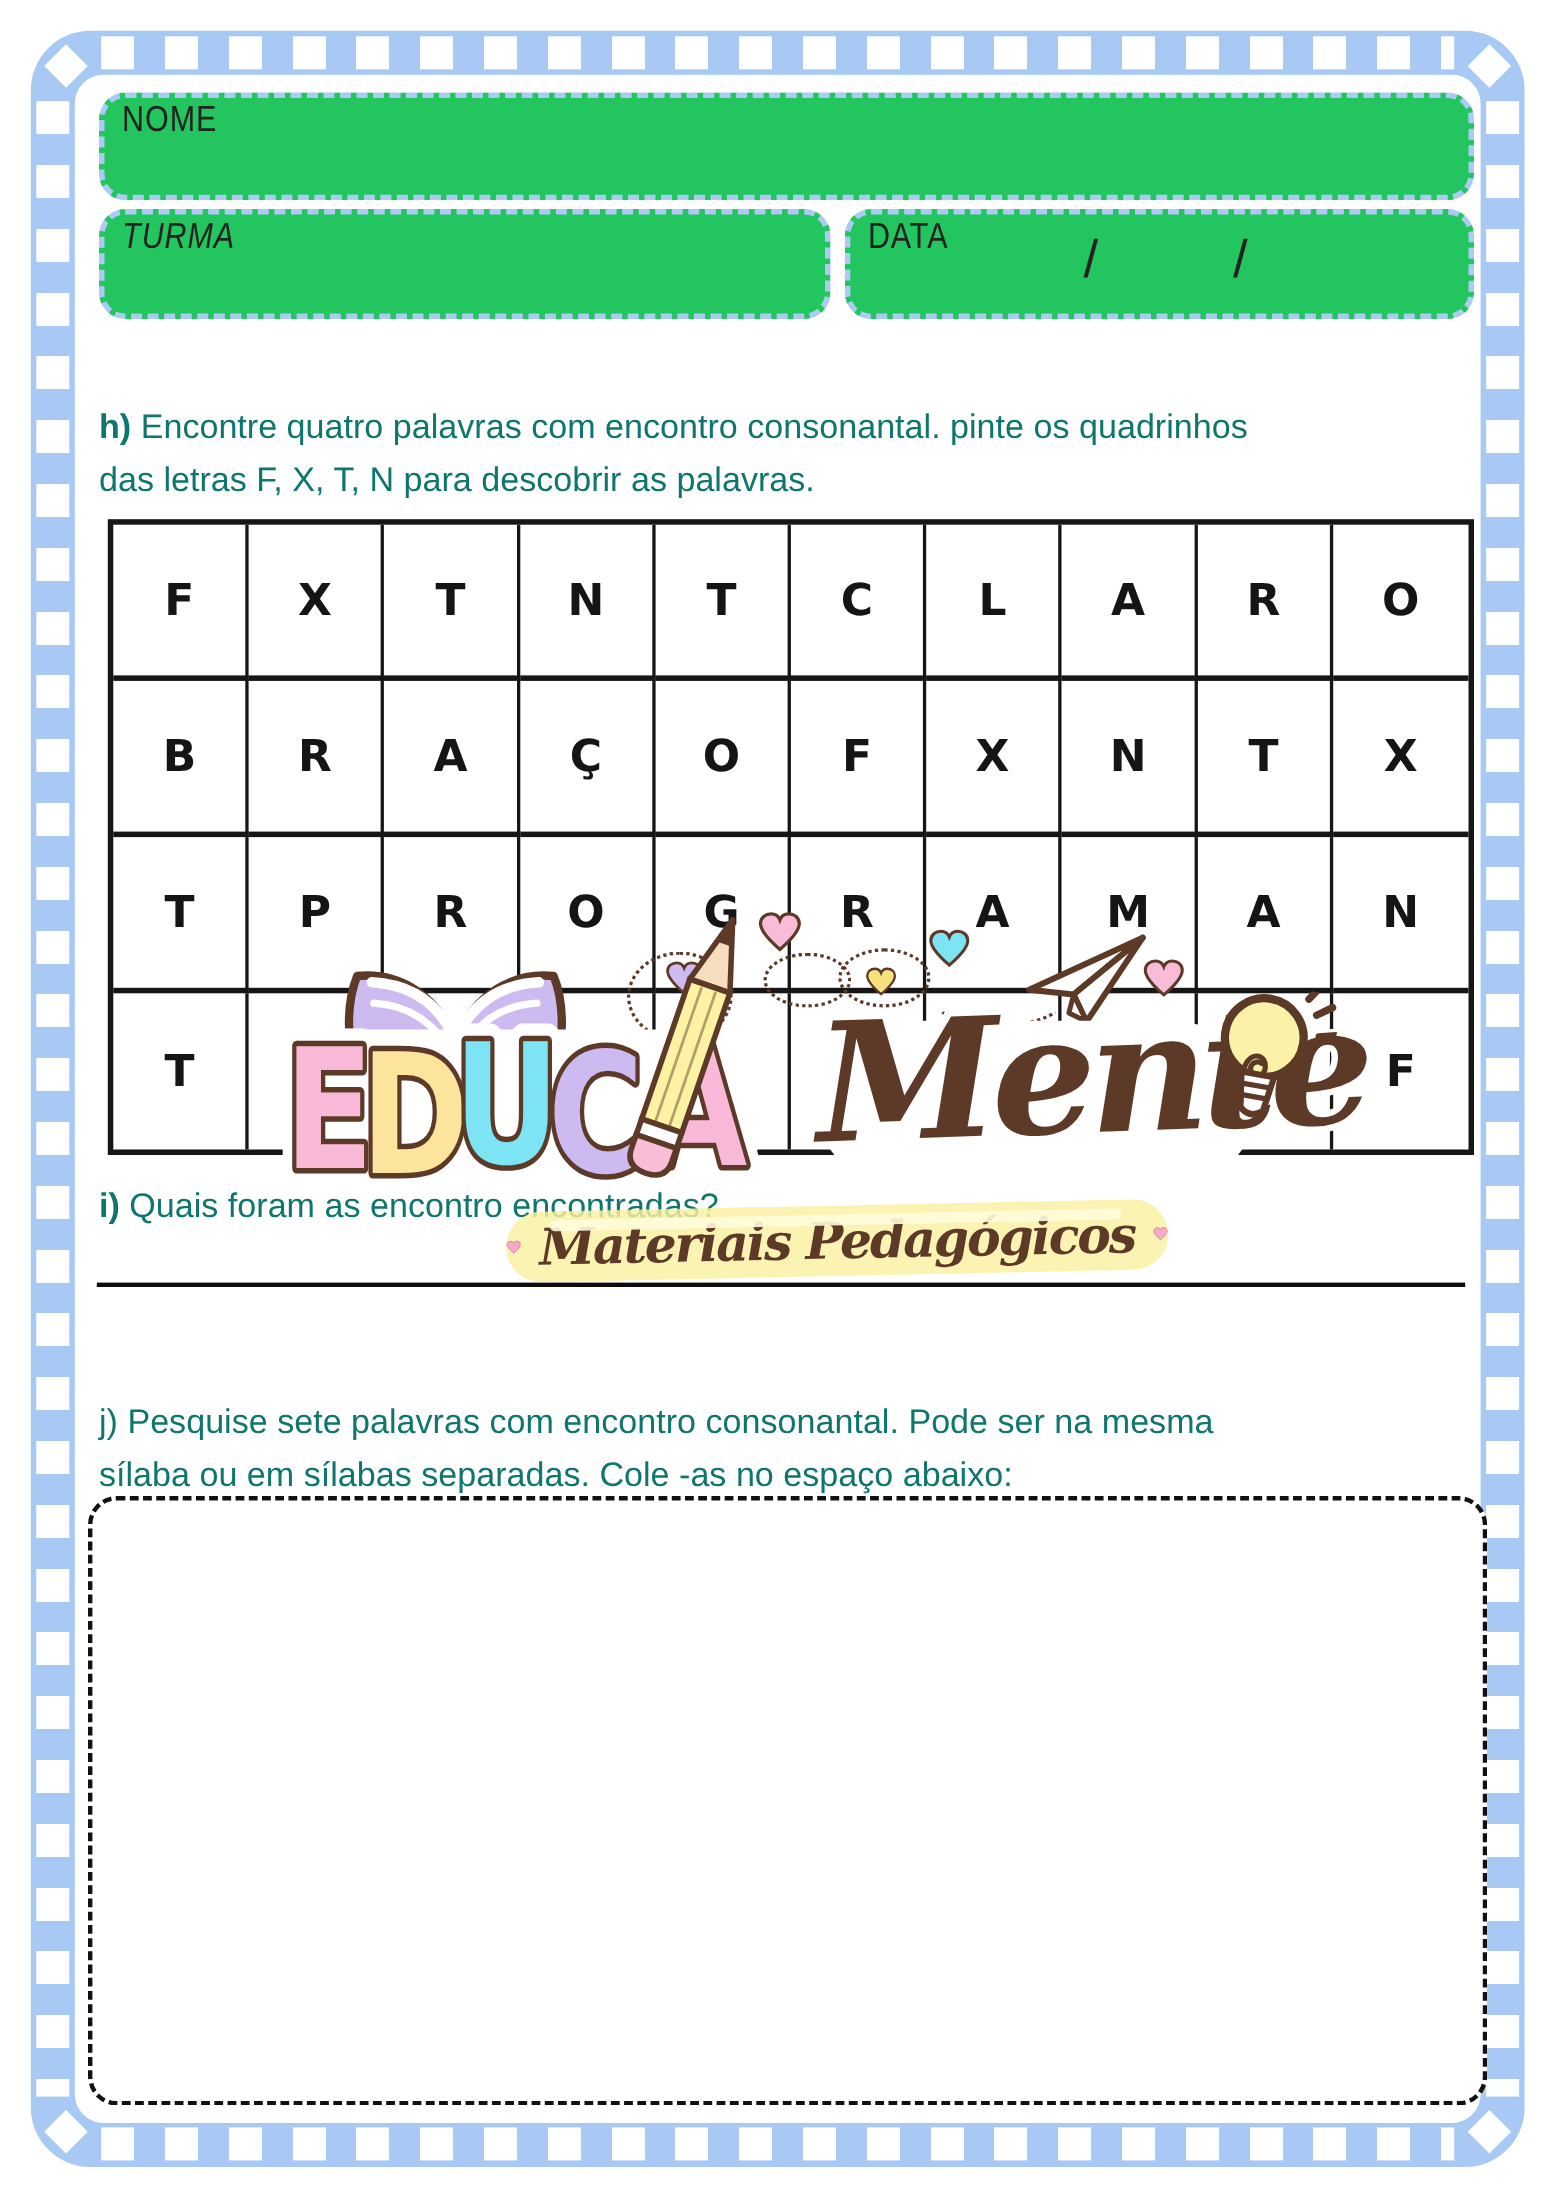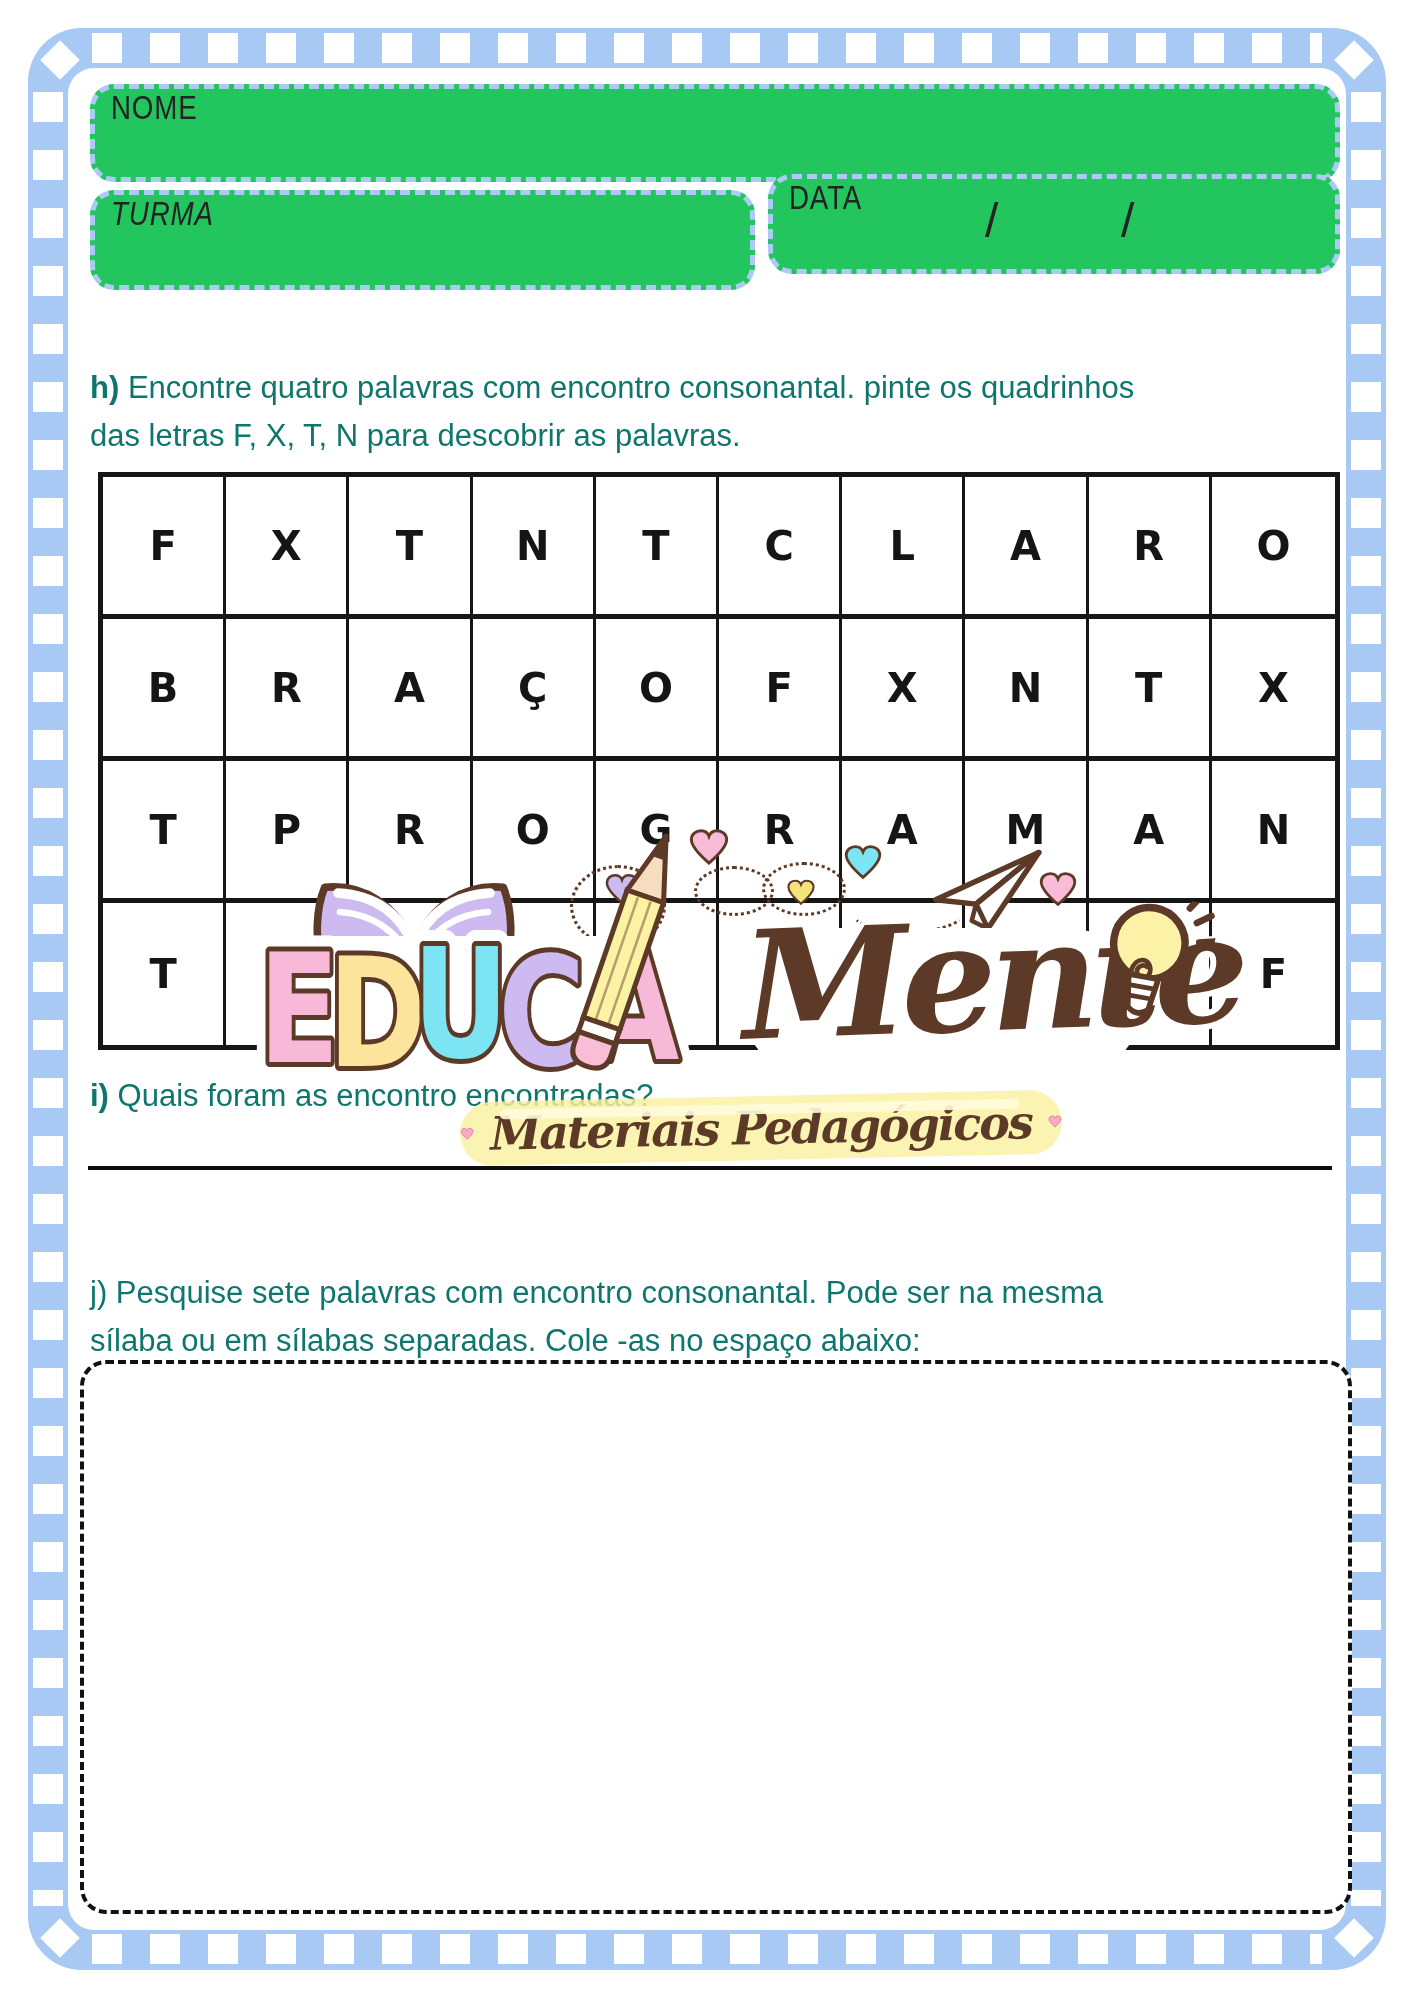--- a/index.html
+++ b/index.html
@@ -20,21 +20,21 @@
   .csq.tr{right:18px;top:18px;transform:rotate(-45deg);}
   .csq.bl{left:18px;bottom:18px;transform:rotate(-45deg);}
   .csq.br{right:18px;bottom:18px;transform:rotate(45deg);}
 
   
   .field{position:absolute;border:5px dashed #abcbf5;border-radius:24px;background:#22c55e;display:flex;}
   .field-label{font-size:33px;font-weight:400;color:#232323;letter-spacing:1px;
                transform:scaleX(.84);transform-origin:left center;margin-left:16px;white-space:nowrap;}
   #nome-box{left:90px;top:84px;width:1240px;height:88px;}
   #turma-box{left:90px;top:190px;width:655px;height:90px;font-style:italic;}
-  #data-box{left:768px;top:174px;width:562px;height:90px;}
+  #data-box{left:768px;top:190px;width:562px;height:90px;}
   .slash{position:absolute;font-size:48px;font-weight:400;color:#232323;top:14px;}
 
   
   .para{position:absolute;left:90px;width:1085px;font-size:31px;line-height:1.55;color:#0f766e;}
   .para b{font-weight:700;}
   #task-h{top:364px;}
   #task-i{top:1072px;width:1240px;}
   #task-j{top:1250px;margin-top:19px;}
   #answer-line{position:absolute;left:88px;top:1166px;width:1244px;border-top:4px solid #0d0d0d;}
 

